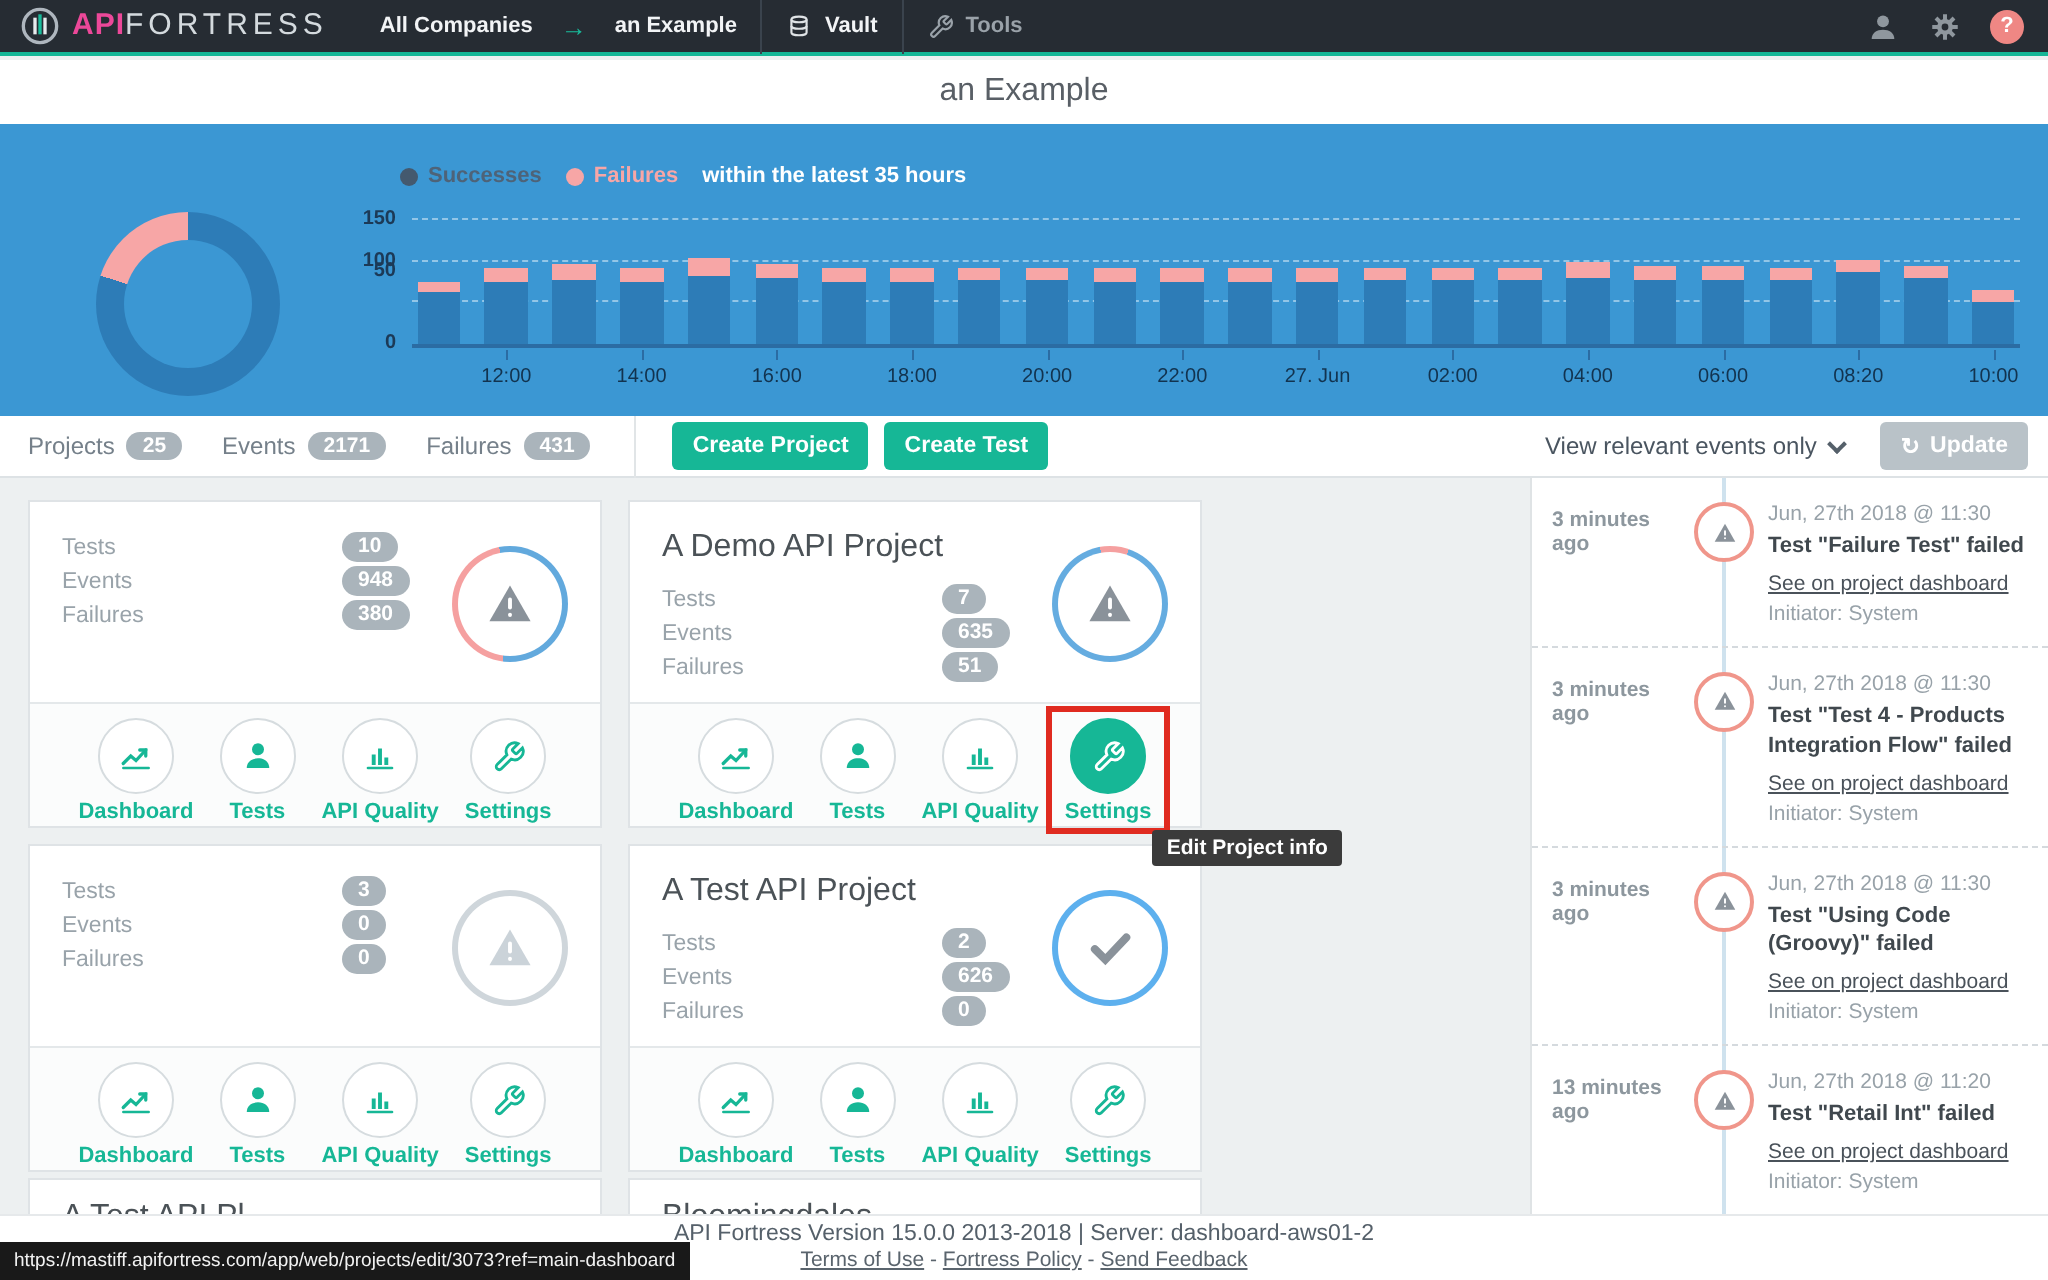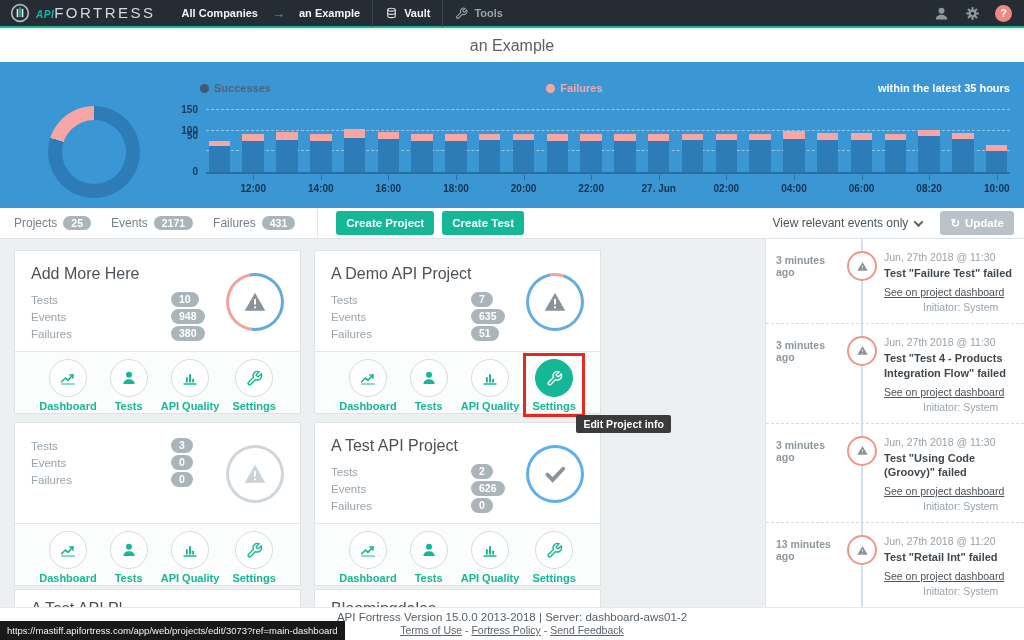--- a/index.html
+++ b/index.html
@@ -4,61 +4,61 @@
 <style>
   * { box-sizing: border-box; margin: 0; padding: 0; }
   html,body { width:1024px; height:640px; overflow:hidden; }
   body { font-family:"Liberation Sans", sans-serif; background:#edf0f1; position:relative; }
 
   
   .nav { position:absolute; left:0; top:0; width:1024px; height:28px; background:#262c33;
          border-bottom:2px solid #15b797; display:flex; align-items:center; z-index:9; }
   .brand { display:flex; align-items:center; gap:6px; padding:0 14px 0 10px; }
   .brand svg { display:block; }
-  .b-api { color:#14b8a6; font-weight:bold; font-size:10px; letter-spacing:.5px;font-style:italic; }
+  .b-api { color:#ec4899; font-weight:bold; font-size:15px; letter-spacing:.5px; }
   .b-fort { color:#d4dade; font-size:15px; letter-spacing:2.5px; font-weight:400; }
   .nav-menu { display:flex; align-items:center; height:100%; }
   .nav-item { color:#f2f4f6; font-size:11px; font-weight:bold; padding:0 12px; height:100%;
               display:flex; align-items:center; gap:6px; cursor:pointer; }
   .nav-item.dim { color:#9aa2a9; }
   .nav-arrow { color:#19bc9c; font-size:13px; font-weight:bold; padding:0 2px; }
   .vsep { width:1px; height:28px; background:#3a434d; }
   .nav-right { margin-left:auto; display:flex; align-items:center; gap:14px; padding-right:12px; }
   .help-badge { width:17px; height:17px; border-radius:50%; background:#ef8784; color:#fff;
                 font-size:11px; font-weight:bold; display:flex; align-items:center; justify-content:center; }
 
   
   .pagetitle { position:absolute; left:0; top:30px; width:1024px; height:32px; background:#fff;
                display:flex; align-items:center; justify-content:center; font-size:16px; color:#595f66; font-weight:500; }
 
   
   .banner { position:absolute; left:0; top:62px; width:1024px; height:146px; background:#3b97d3; }
-  .legend { position:absolute; left:200px; right:14px; top:20px; display:flex; justify-content:space-between;
-            align-items:center; gap:32px; font-size:11px; font-weight:bold; }
+  .legend { position:absolute; left:200px; right:14px; top:20px; display:flex; justify-content:flex-start;
+            align-items:center; gap:12px; font-size:11px; font-weight:bold; }
   .leg { display:flex; align-items:center; gap:5px; }
   .dot { width:9px; height:9px; border-radius:50%; }
   .dot-succ { background:#44596e; }
   .dot-fail { background:#f7a6a6; }
   .leg-succ { color:#4e6378; }
   .leg-fail { color:#f7a6a6; }
   .leg-suffix { color:#fff; }
   .donut { position:absolute; left:48px; top:44px; width:92px; height:92px; border-radius:50%; }
   .donut::after { content:""; position:absolute; inset:14px; border-radius:50%; background:#3b97d3; }
 
   .chart { position:absolute; left:176px; right:14px; top:48px; height:96px; }
   .yaxis { position:absolute; left:0; top:0; width:26px; height:62px; }
   .ylab { position:absolute; right:4px; font-size:10px; font-weight:bold; color:#1c3a57; }
   .plotwrap { position:absolute; left:30px; right:0; top:0; height:62px; }
   .gridlines .grid { position:absolute; left:0; right:0; border-top:1px dashed rgba(255,255,255,.45); }
   .axisline { position:absolute; left:0; right:0; bottom:-2px; height:2px; background:#2b6ca3; }
   .plot { position:absolute; inset:0; display:flex; gap:7px; align-items:flex-end; }
   .slot { flex:1; position:relative; display:flex; align-items:flex-end; justify-content:center; height:100%; }
   .bar { width:80%; display:flex; flex-direction:column; justify-content:flex-end; }
   .xlab { position:absolute; bottom:-22px; left:50%; transform:translateX(-50%); font-size:10px;
-          font-weight:bold; color:#12334f; white-space:nowrap; }
+          font-weight:normal; color:#12334f; white-space:nowrap; }
   .tickmark { position:absolute; bottom:-8px; left:50%; width:1px; height:5px; background:#2b6ca3; }
 
   
   .statsbar { position:absolute; left:0; top:208px; width:1024px; height:31px; background:#fff;
               border-bottom:1px solid #dde2e5; display:flex; align-items:center; padding:0 10px 0 14px; gap:8px; }
   .stat { display:flex; align-items:center; gap:6px; font-size:12px; color:#75808a; margin-right:12px; }
   .pill { background:#aab4bb; color:#fff; font-size:10.5px; font-weight:bold; border-radius:9px;
           padding:2px 8px; line-height:1; }
   .tool-sep { width:1px; height:31px; background:#e1e5e7; margin:0 10px 0 2px; }
   .btn-teal { background:#16b796; color:#fff; font-weight:bold; font-size:11.5px; border:none;
@@ -105,21 +105,21 @@
   .timeline { position:absolute; left:95px; top:0; bottom:0; width:2px; background:#cfe2ee; }
   .feed-item { position:relative; display:flex; padding:12px 8px 10px 10px; border-bottom:1px dashed #d5dade; }
   .f-ago { flex:0 0 64px; font-size:10.5px; font-weight:bold; color:#8d979e; padding-top:3px; }
   .f-iconcol { flex:0 0 44px; display:flex; justify-content:center; }
   .f-circle { width:30px; height:30px; border-radius:50%; border:2px solid #f0968b; background:#fff;
               display:flex; align-items:center; justify-content:center; position:relative; z-index:1; }
   .f-body { flex:1; padding-right:4px; }
   .f-date { font-size:10.5px; color:#98a2a9; }
   .f-title { font-size:11px; font-weight:bold; color:#40484e; margin:3px 0 1px; line-height:1.35; }
   .f-link { font-size:10.5px; color:#4a525a; text-decoration:underline; cursor:pointer; display:inline-block; }
-  .f-init { font-size:10.5px; color:#98a2a9; margin-top:1px;margin-left:39px; }
+  .f-init { font-size:10.5px; color:#98a2a9; margin-top:1px; }
 
   
   .footer { position:absolute; left:0; top:607px; width:1024px; height:33px; background:#fff;
             border-top:1px solid #e6e9eb; z-index:10; text-align:center; padding-top:3px; }
   .f-version { font-size:11.5px; color:#55606a; }
   .f-links { font-size:10.5px; color:#5a646d; margin-top:1px; }
   .f-links a { color:#5a646d; text-decoration:underline; cursor:pointer; }
   .urlbar { position:absolute; left:0; bottom:0; background:#191919; color:#f2f2f2; font-size:9.5px;
             padding:4px 7px; z-index:11; white-space:nowrap; }
 </style>
@@ -404,21 +404,20 @@
     <span>↻</span>
     <span>Update</span>
   </button>
 </section>
 
 <div class="content">
   <div class="cardszone">
 
     <div class="card" style="left:14px; top:11px;">
       <div class="card-top">
-        <div class="card-title">Add More Here</div>
         <div class="crow">
             <span class="clabel">Tests</span>
             <span class="pill">10</span>
           </div>
         <div class="crow">
             <span class="clabel">Events</span>
             <span class="pill">948</span>
           </div>
         <div class="crow">
             <span class="clabel">Failures</span>

